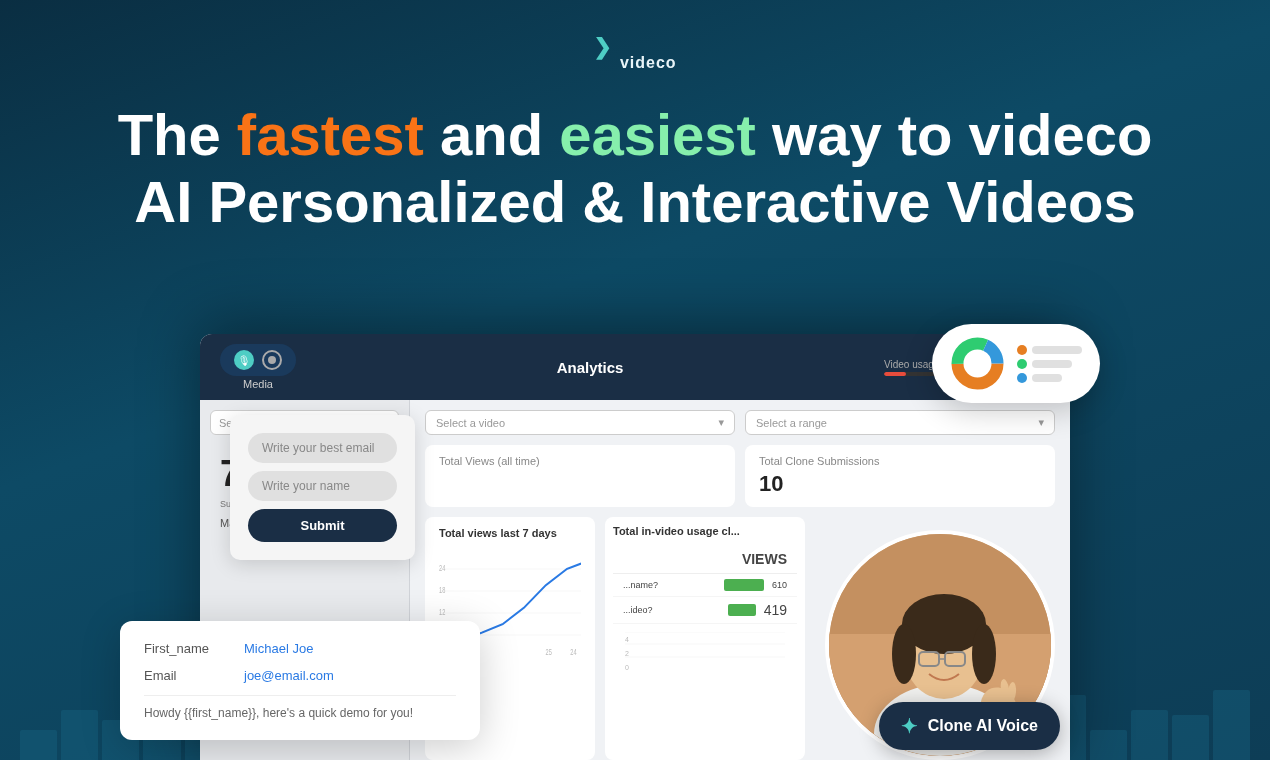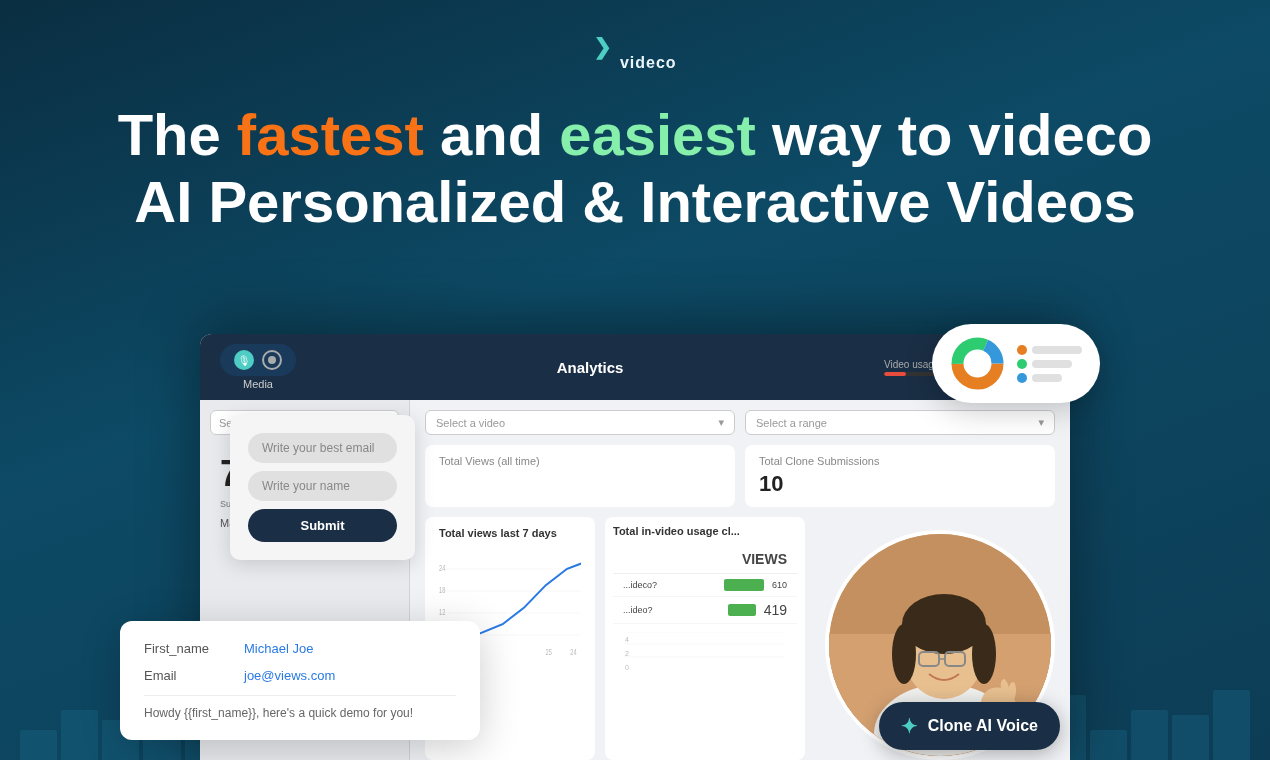--- a/index.html
+++ b/index.html
@@ -712,21 +712,21 @@
             </div>
           </div>
 
           <div class="chart-card" style="flex:0 0 200px; padding:8px">
             <div class="chart-title">Total in-video usage cl...</div>
             <div class="table-header-row">
               <span class="table-cell-name"></span>
               <span class="table-cell-views">VIEWS</span>
             </div>
             <div class="table-row-item">
-              <span class="table-cell-name">...ideco?</span>
+              <span class="table-cell-name">...name?</span>
               <div style="display:flex;align-items:center;gap:4px;margin-left:auto">
                 <div class="views-bar"></div>
                 <span style="font-size:9px;color:#444">610</span>
               </div>
             </div>
             <div class="table-row-item">
               <span class="table-cell-name">...ideo?</span>
               <div style="display:flex;align-items:center;gap:4px;margin-left:auto">
                 <div class="views-bar views-bar-sm"></div>
                 <span style="font-size:14px;color:#444">419</span>
@@ -778,21 +778,21 @@
     </div>
   </div>
 
   <div class="personalization-card">
     <div class="person-row">
       <span class="person-field-label">First_name</span>
       <span class="person-field-value">Michael Joe</span>
     </div>
     <div class="person-row">
       <span class="person-field-label">Email</span>
-      <span class="person-field-value">joe@views.com</span>
+      <span class="person-field-value">joe@email.com</span>
     </div>
     <div class="person-message">Howdy {{first_name}}, here's a quick demo for you!</div>
   </div>
 
   <div class="clone-btn">
     <span class="sparkle-icon">✦</span>
     <span>Clone AI Voice</span>
   </div>
 
 </div>

